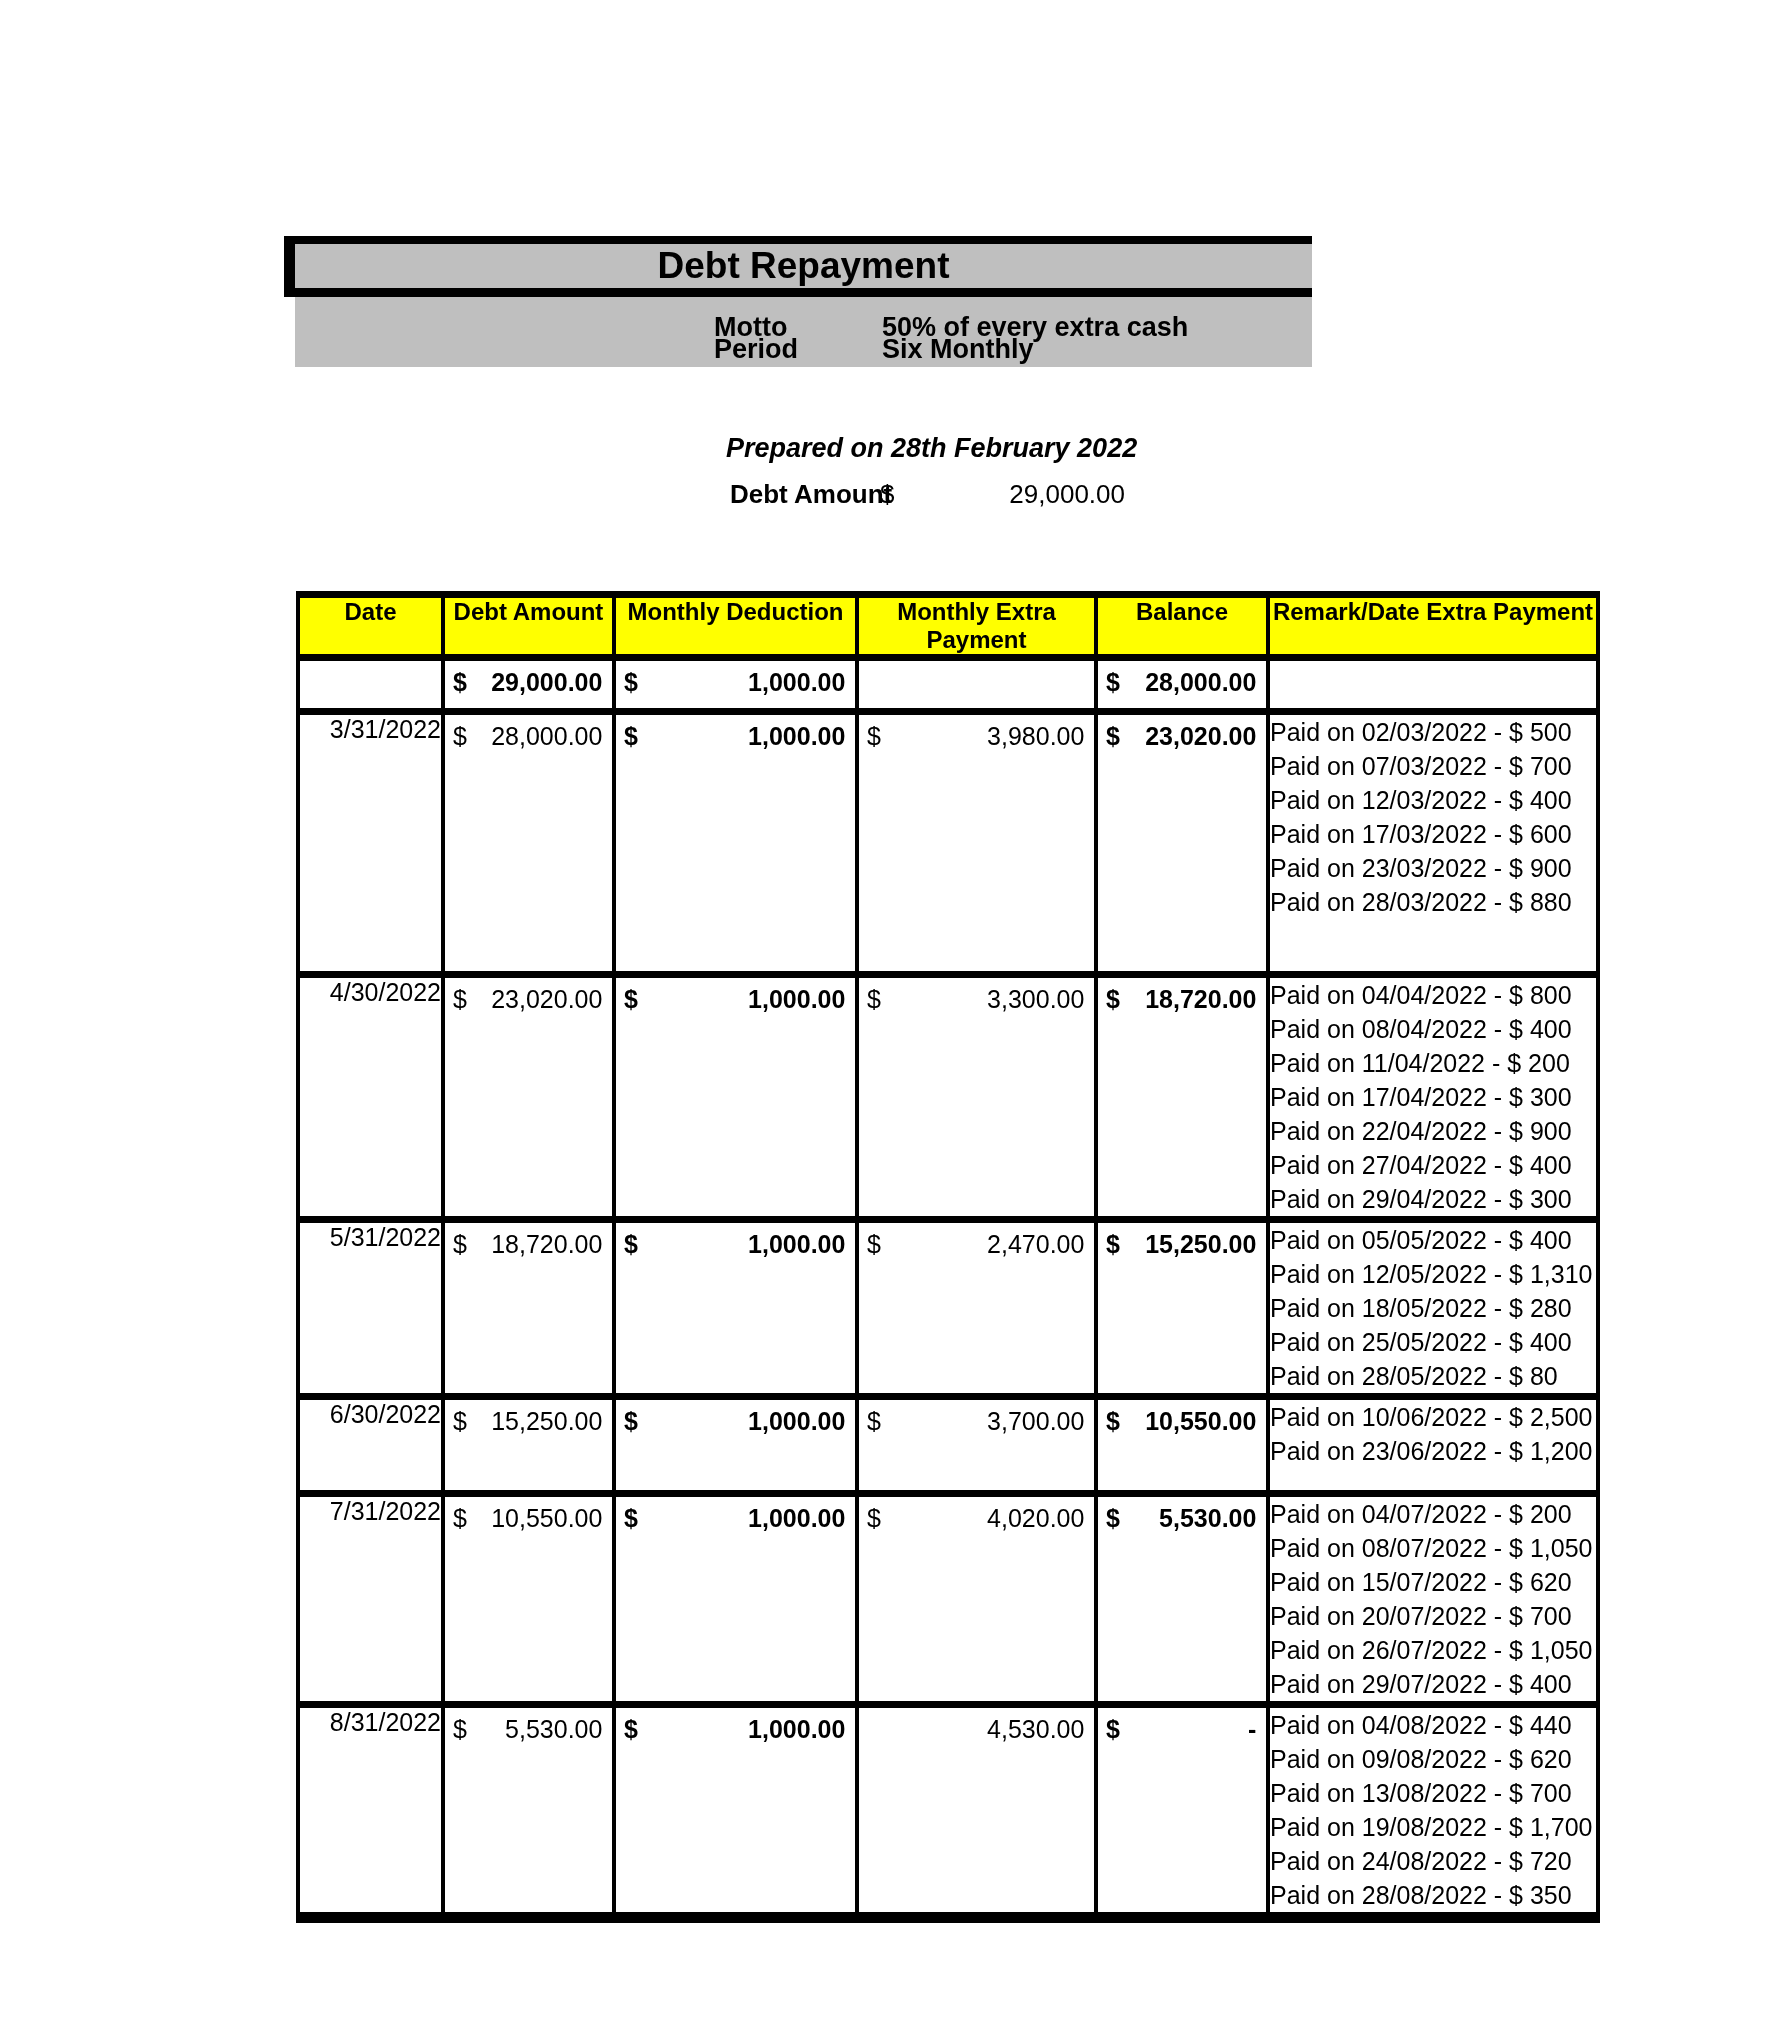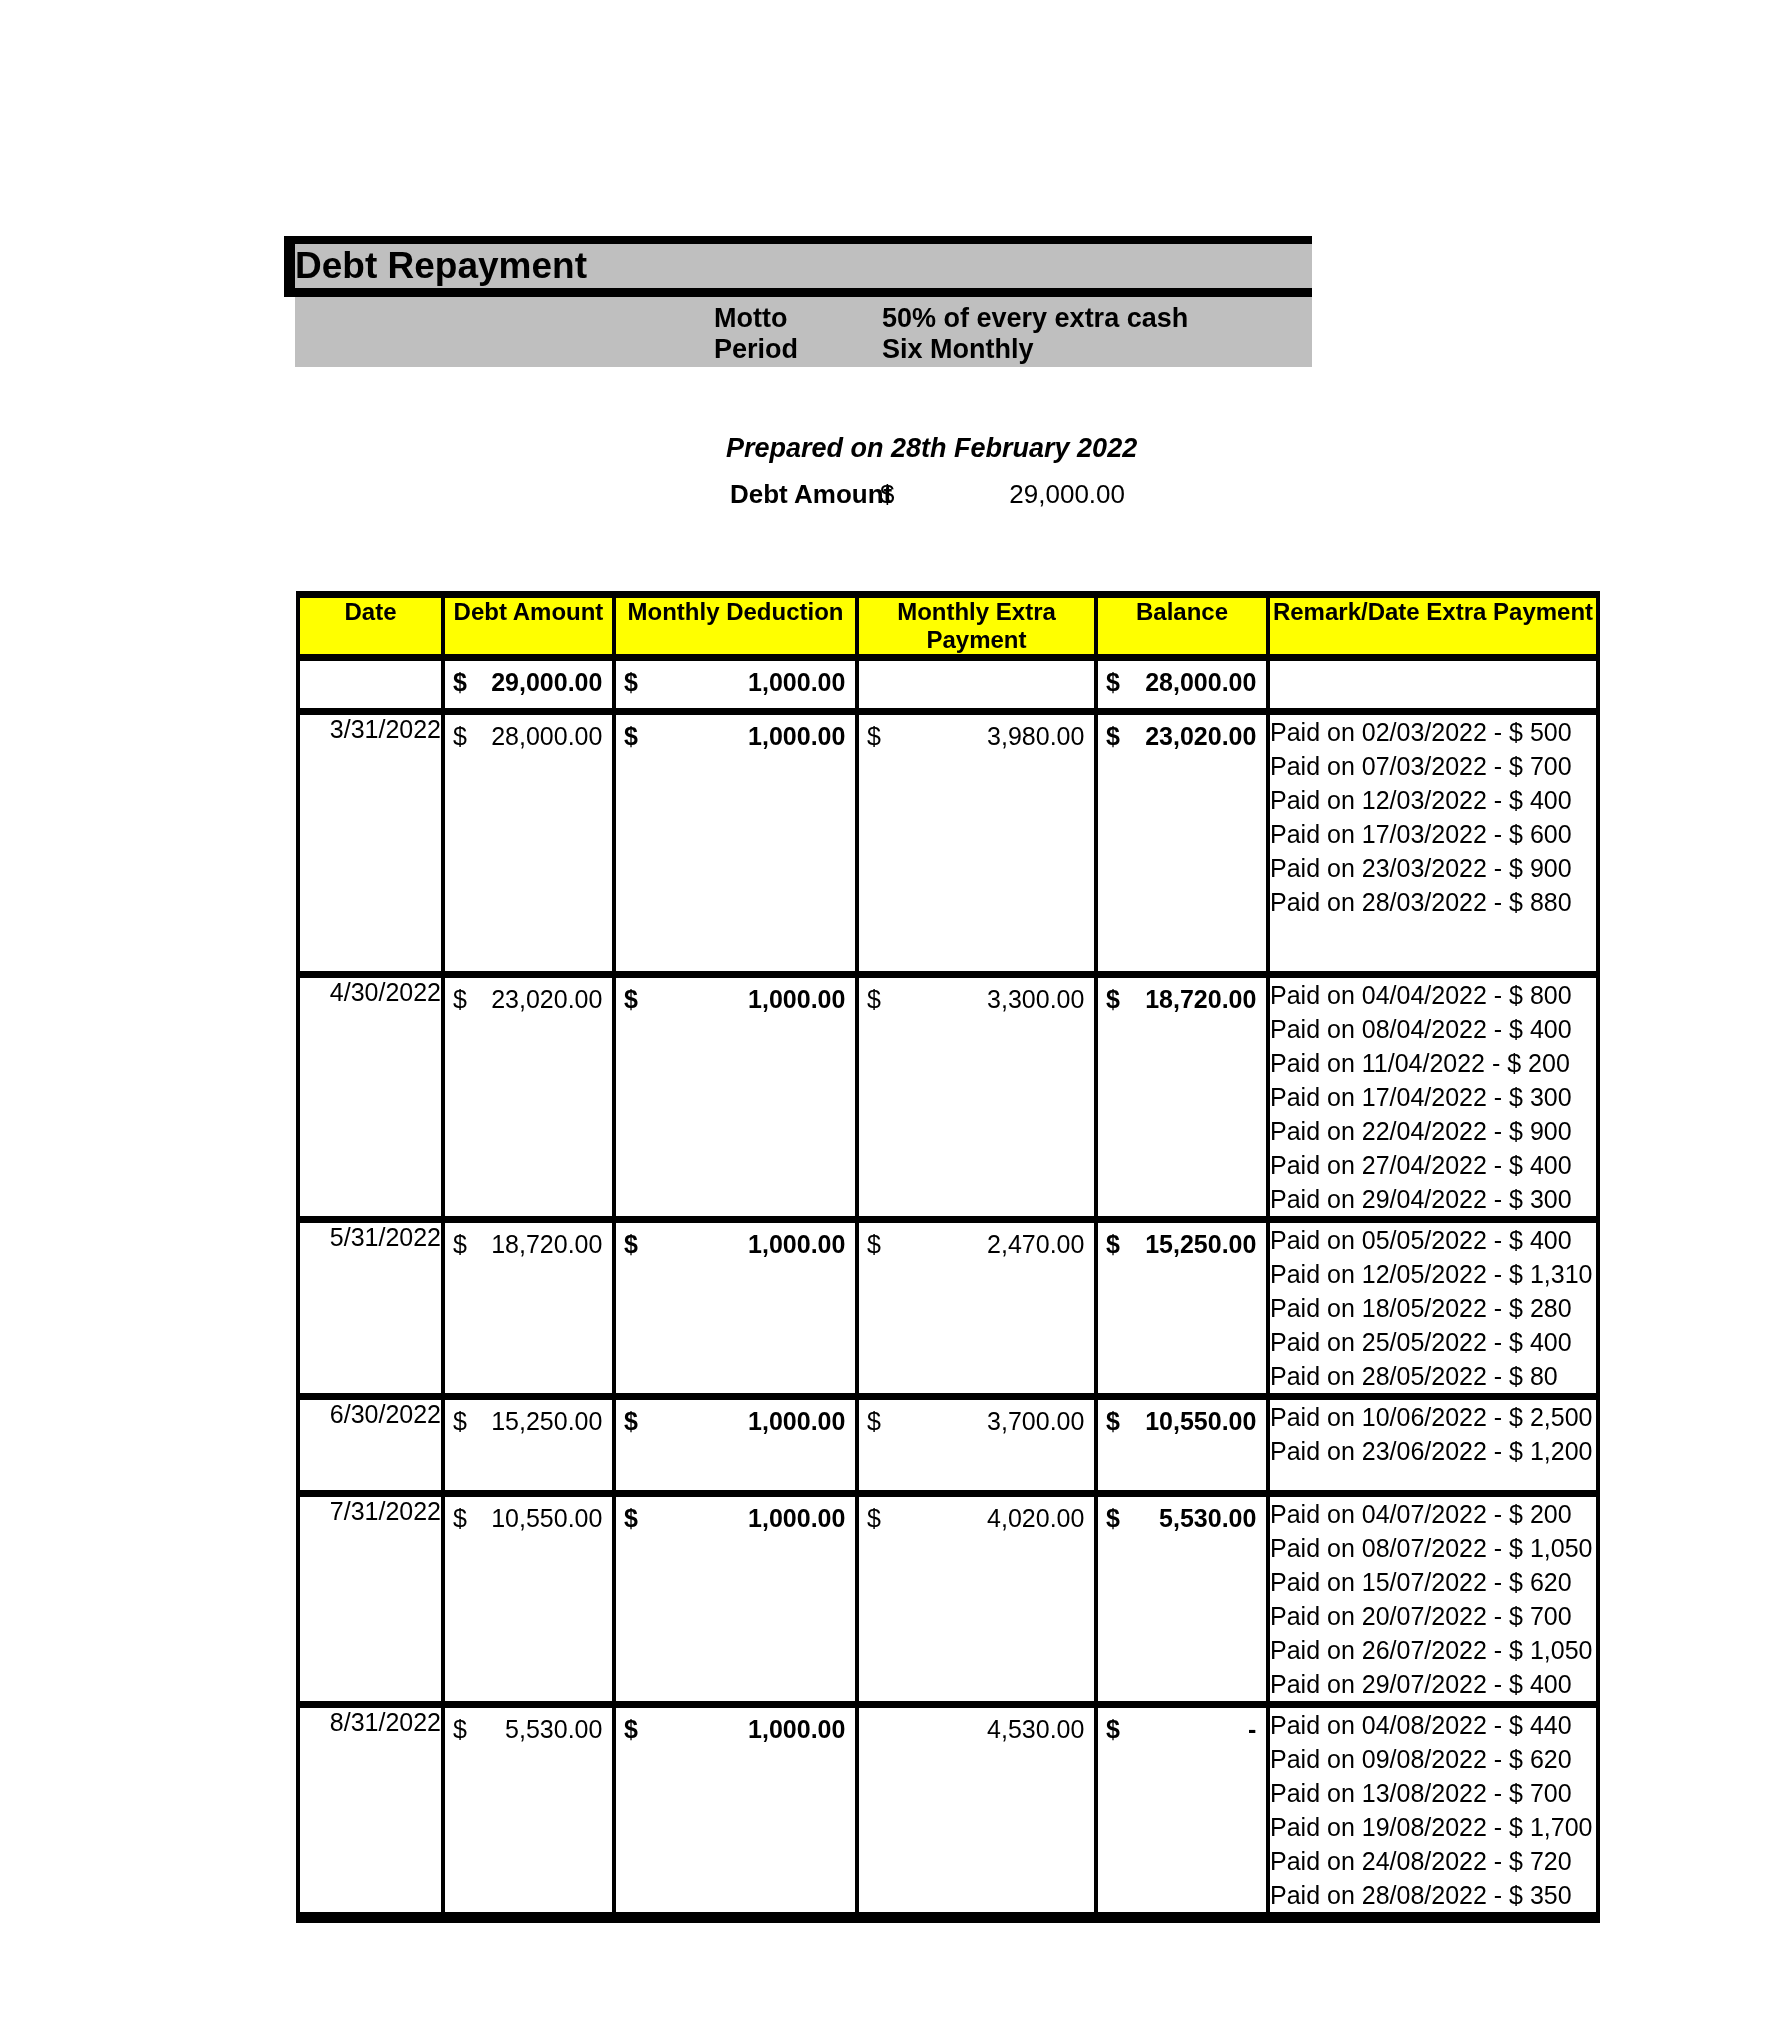--- a/index.html
+++ b/index.html
@@ -17,31 +17,31 @@
     color:#000;
   }
   
   .title-box{
     position:absolute;left:284px;top:236px;width:1028px;height:61px;
     background:var(--panel-bg,#BFBFBF);
     border-top:8.8px solid var(--border,#000);
     border-bottom:9.6px solid var(--border,#000);
     border-left:11.2px solid var(--border,#000);
     box-sizing:border-box;
-    display:flex;align-items:center;justify-content:flex-start;
+    display:flex;align-items:center;justify-content:center;
     font-size:37px;font-weight:bold;
   }
   
   .motto-block{
     position:absolute;left:295px;top:297px;width:1017px;height:70px;
     background:var(--panel-bg,#BFBFBF);
     font-size:27px;font-weight:bold;
   }
   .motto-row{position:absolute;left:0;width:100%;height:35px;line-height:35px;}
-  .motto-row.row-0{top:4px;}
+  .motto-row.row-0{top:13px;}
   .motto-row.row-1{top:35px;text-align:center;}
   .motto-row .lbl{position:absolute;left:419px;}
   .motto-row .val{position:absolute;left:587px;white-space:nowrap;}
   
   .prepared{
     position:absolute;left:715px;top:433px;
     font-size:27px;font-weight:bold;font-style:italic;white-space:nowrap;margin-left:11px;
   }
   .debt-summary{position:absolute;left:0;top:479px;width:1787px;height:35px;font-size:26px;}
   .debt-summary .lbl{position:absolute;left:730px;font-weight:bold;}

